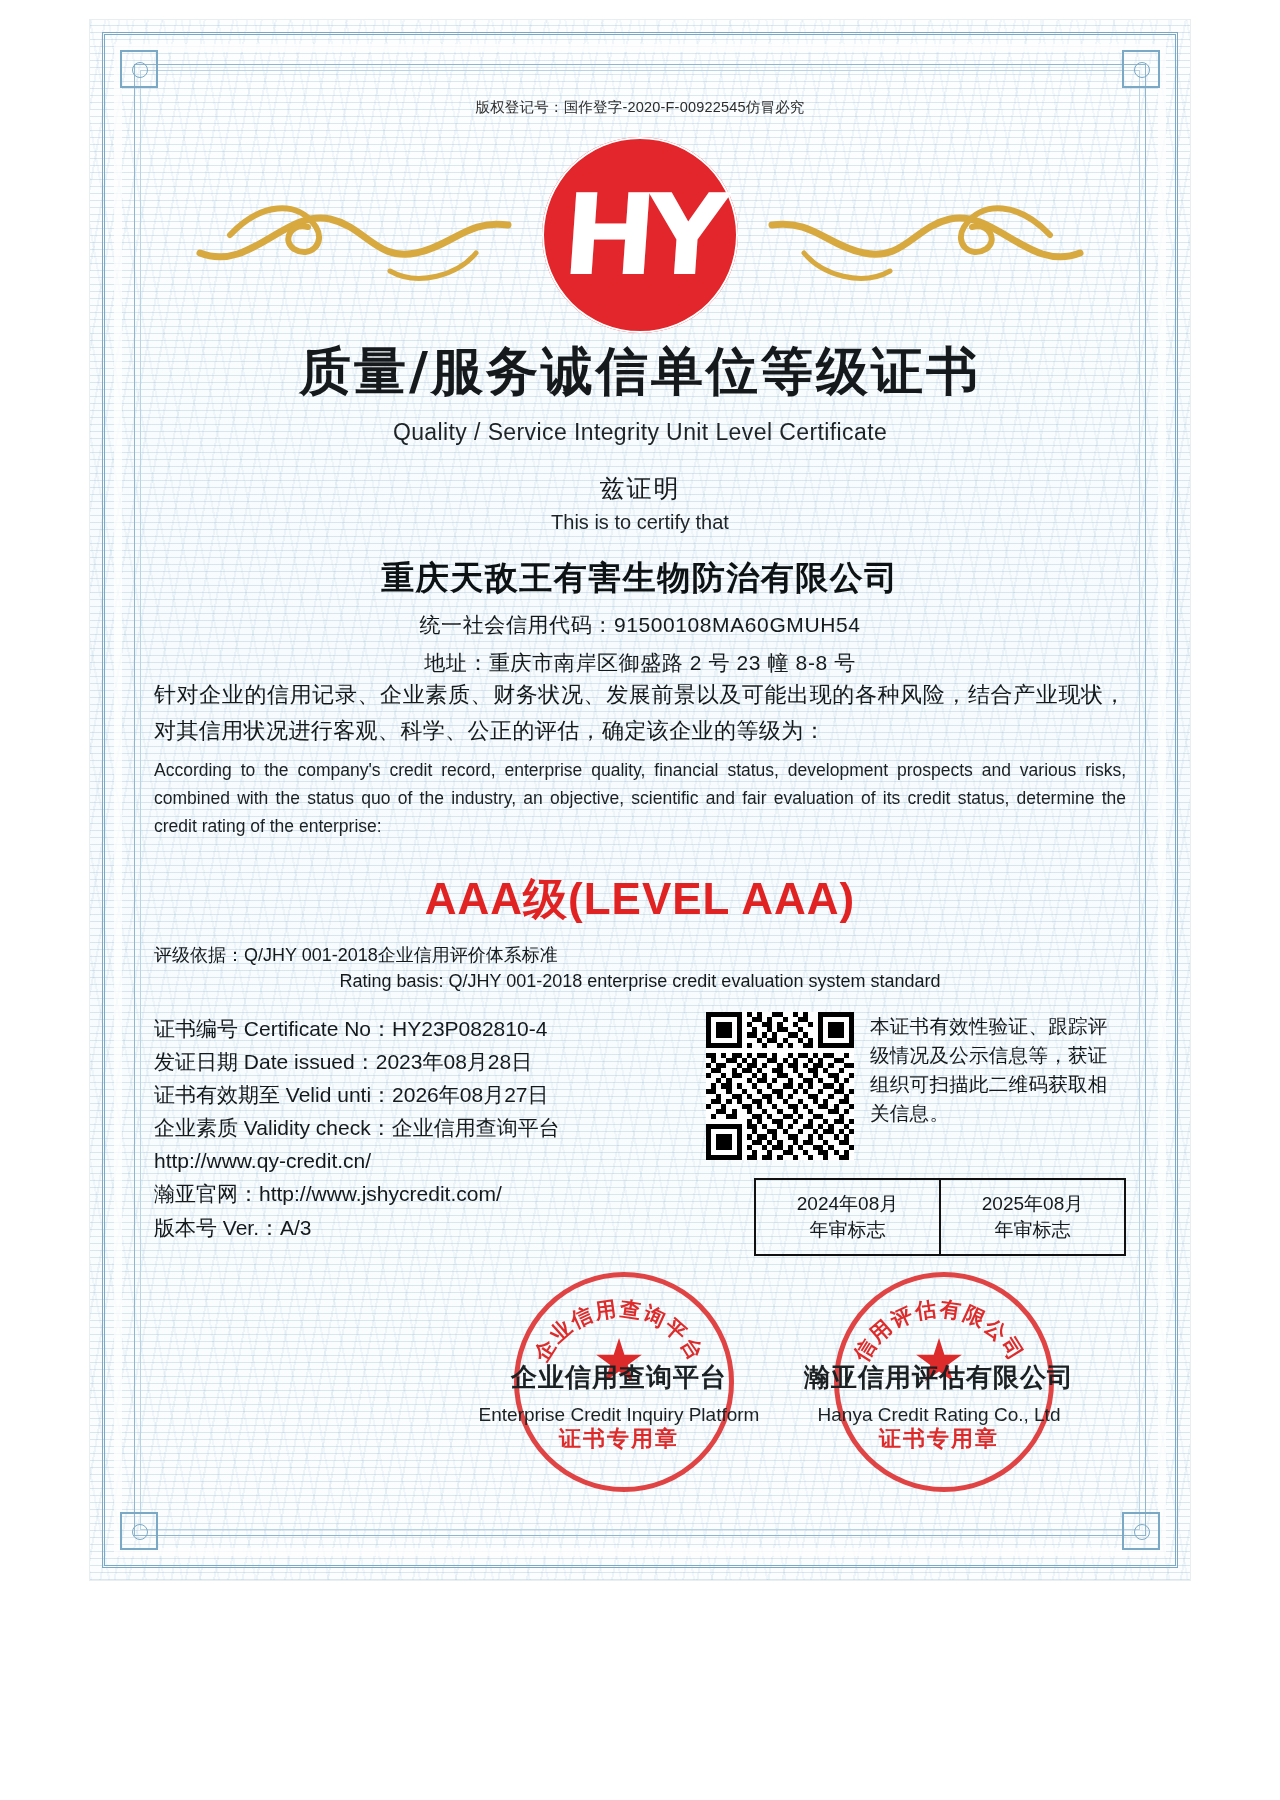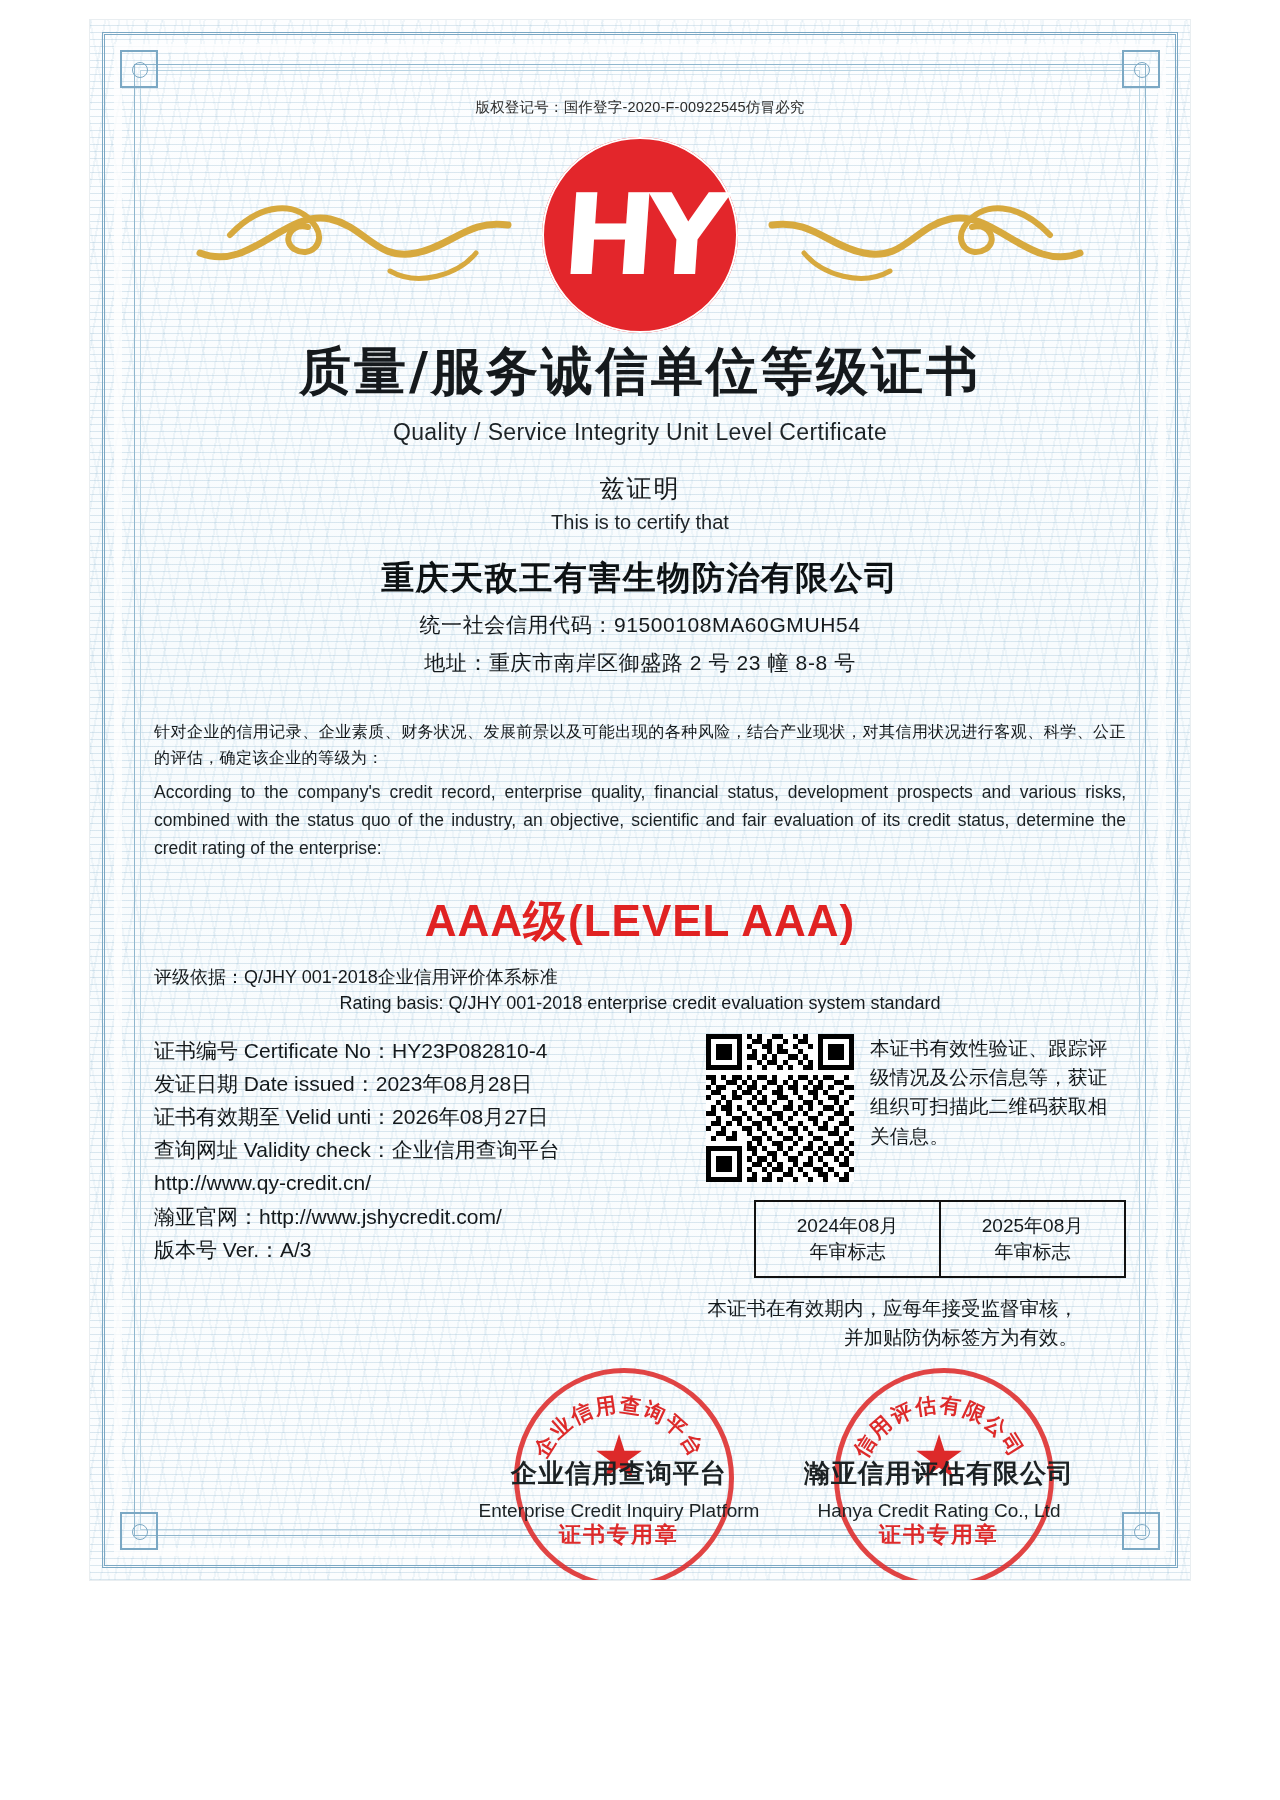--- a/index.html
+++ b/index.html
@@ -190,22 +190,21 @@
   }
   .code, .addr {
     text-align: center;
     font-size: 21px;
     color: #14191c;
     margin-top: 10px;
     letter-spacing: .6px;
   }
 
   .para {
-    margin-top: 42px;
-    font-size: 16px;
+    font-size: 22px;
     line-height: 1.65;
     color: #14191c;
     text-align: justify;
     letter-spacing: .4px;
   }
   .para-en {
     margin-top: 6px;
     font-size: 17.5px;
     line-height: 1.6;
     color: #1a2023;
@@ -431,21 +430,21 @@
     <div class="grade">AAA级(LEVEL AAA)</div>
     <div class="basis-cn">评级依据：Q/JHY 001-2018企业信用评价体系标准</div>
     <div class="basis-en">Rating basis: Q/JHY 001-2018 enterprise credit evaluation system standard</div>
 
     <div class="details">
 
       <div class="details-left">
         <div class="line">证书编号 Certificate No：HY23P082810-4</div>
         <div class="line">发证日期 Date issued：2023年08月28日</div>
         <div class="line">证书有效期至 Velid unti：2026年08月27日</div>
-        <div class="line">查询网址 Validity check：企业信用查询平台</div>
+        <div class="line">企业素质 Validity check：企业信用查询平台</div>
         <div class="line">http://www.qy-credit.cn/</div>
         <div class="line">瀚亚官网：http://www.jshycredit.com/</div>
         <div class="line">版本号 Ver.：A/3</div>
       </div>
 
       <div class="details-right">
         <div class="qr-row">
           <svg class="qr" viewBox="0 0 29 29" xmlns="http://www.w3.org/2000/svg" shape-rendering="crispEdges">
             <rect width="29" height="29" fill="#ffffff"></rect>
             <g fill="#000000">
@@ -694,21 +693,20 @@
           <div class="stamp-box">
             <span>2024年08月</span>
             <span>年审标志</span>
           </div>
           <div class="stamp-box">
             <span>2025年08月</span>
             <span>年审标志</span>
           </div>
         </div>
 
-        <div class="annual-note">本证书在有效期内，应每年接受监督审核，并加贴防伪标签方为有效。</div>
       </div>
     </div>
 
     <div class="seals">
 
       <div class="seal-group one">
         <div class="seal-ring"></div>
         <svg class="seal-arc" viewBox="0 0 210 210" xmlns="http://www.w3.org/2000/svg">
           <defs>
               <path id="arc1" d="M 25 110 A 80 80 0 0 1 185 110"></path>

